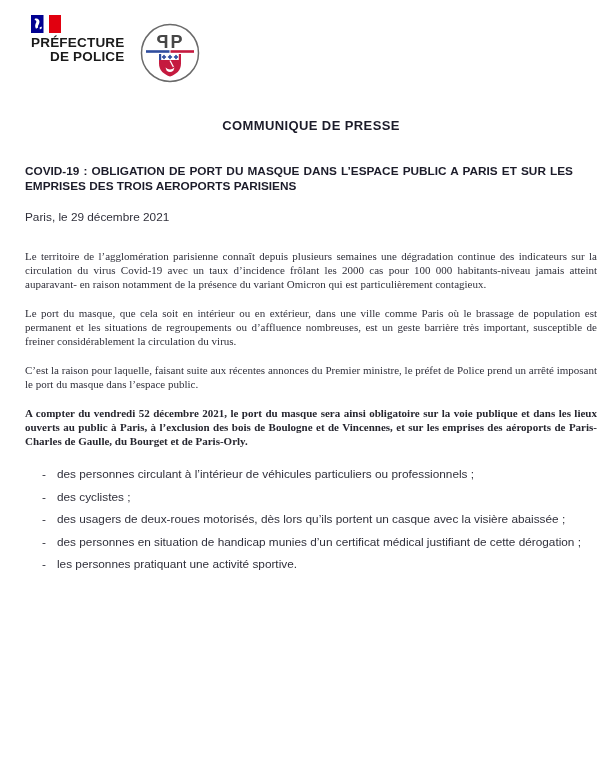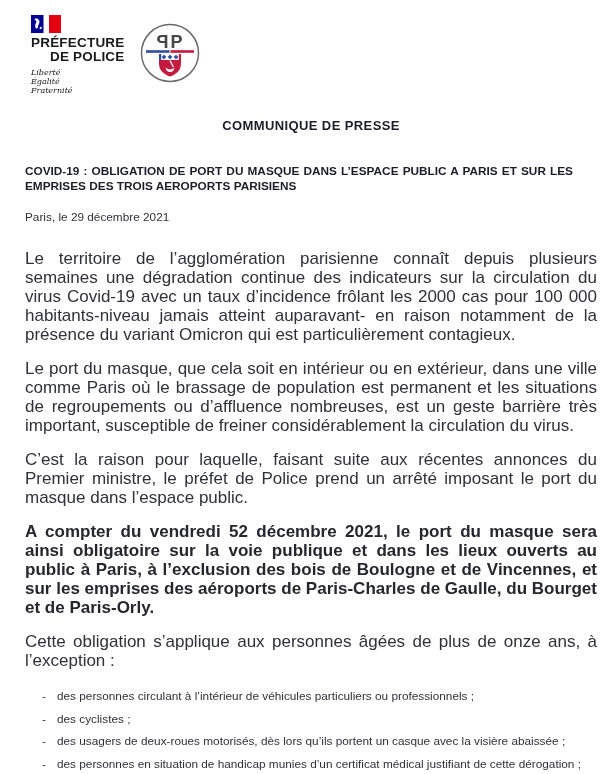--- a/index.html
+++ b/index.html
@@ -15,21 +15,21 @@
   .motto{margin-top:5px;font-family:"DejaVu Serif",serif;font-style:italic;
          font-size:8px;line-height:9px;color:#1a1a1a;}
   .pp-badge{position:absolute;left:139px;top:22px;}
   
   .content{position:absolute;left:25px;right:9px;top:0;}
   .kicker{margin-top:118px;text-align:center;font-weight:700;font-size:13px;
           letter-spacing:.4px;color:#1c1c2a;}
   .title{margin:31px 24px 0 0;font-size:11.8px;font-weight:700;line-height:15.2px;
          text-align:justify;color:#1c1c2a;}
   .dateline{margin-top:16px;font-size:11.8px;color:#30303b;}
-  .para{margin:15px 0 0;font-size:17px;line-height:19px;text-align:justify;}
+  .para{margin:15px 0 0;font-size:11px;line-height:14px;text-align:justify;font-family:Liberation Serif, serif;}
   .para.first{margin-top:25px;}
   .para.bold{font-weight:700;color:#26262f;}
   .bullets{margin:19px 0 0;padding:0;list-style:none;}
   .bullets li{display:flex;margin-bottom:7px;font-size:11.8px;line-height:15.5px;}
   .bullets li:last-child{margin-bottom:0;}
   .mark{flex:0 0 15px;margin-left:17px;}
   .btext{flex:1;text-align:justify;}
 </style>
 </head>
 <body>
@@ -39,25 +39,20 @@
   <div class="gov-logo">
     <svg class="flag" viewBox="0 0 30 18">
       <rect x="0" y="0" width="12.5" height="18" fill="#000091"></rect>
       <path d="M4,3.5 c3,-0.5 5.2,1.6 4.3,4.4 c-0.5,1.7 -1.8,2.7 -1.2,4.6 l-2.1,1.2 c-1.5,-2.6 -0.7,-4.4 0.2,-6.2 c0.6,-1.4 -0.2,-2.6 -1.6,-2.6 z" fill="#ffffff"></path>
       <path d="M8.6,12.6 l1.9,-1.1 0.4,1.8 -2,1.1 z" fill="#ffffff"></path>
       <rect x="18" y="0" width="12" height="18" fill="#e1000f"></rect>
     </svg>
     <div class="agency">
       <div>PRÉFECTURE</div>
       <div>DE POLICE</div>
-    </div>
-    <div class="motto">
-      <div>Liberté</div>
-      <div>Égalité</div>
-      <div>Fraternité</div>
     </div>
   </div>
 
   <svg class="pp-badge" width="62" height="62" viewBox="0 0 62 62">
     <circle cx="31" cy="31" r="28.5" fill="#ffffff" stroke="#6a6a6a" stroke-width="1.5"></circle>
     <text x="-29.5" y="26" transform="scale(-1,1)" font-family="Liberation Sans, sans-serif" font-size="18" font-weight="700" fill="#474747">P</text>
     <text x="31.5" y="26" font-family="Liberation Sans, sans-serif" font-size="18" font-weight="700" fill="#474747">P</text>
     <rect x="7" y="28.2" width="23.5" height="2.6" fill="#2f4d9e"></rect>
     <rect x="31.5" y="28.2" width="23.5" height="2.6" fill="#c51a3f"></rect>
     <path d="M20,32 h22 v9.5 c0,7 -5,11 -11,13 c-6,-2 -11,-6 -11,-13 z" fill="#c51a3f"></path>
@@ -80,21 +75,20 @@
 
   <main class="content">
     <div class="kicker">COMMUNIQUE DE PRESSE</div>
     <h1 class="title">COVID-19 : OBLIGATION DE PORT DU MASQUE DANS L’ESPACE PUBLIC A PARIS ET SUR LES EMPRISES DES TROIS AEROPORTS PARISIENS</h1>
     <div class="dateline">Paris, le 29 décembre 2021</div>
 
     <p class="para first">Le territoire de l’agglomération parisienne connaît depuis plusieurs semaines une dégradation continue des indicateurs sur la circulation du virus Covid-19 avec un taux d’incidence frôlant les 2000 cas pour 100 000 habitants-niveau jamais atteint auparavant- en raison notamment de la présence du variant Omicron qui est particulièrement contagieux.</p>
     <p class="para">Le port du masque, que cela soit en intérieur ou en extérieur, dans une ville comme Paris où le brassage de population est permanent et les situations de regroupements ou d’affluence nombreuses, est un geste barrière très important, susceptible de freiner considérablement la circulation du virus.</p>
     <p class="para">C’est la raison pour laquelle, faisant suite aux récentes annonces du Premier ministre, le préfet de Police prend un arrêté imposant le port du masque dans l’espace public.</p>
     <p class="para bold">A compter du vendredi 52 décembre 2021, le port du masque sera ainsi obligatoire sur la voie publique et dans les lieux ouverts au public à Paris, à l’exclusion des bois de Boulogne et de Vincennes, et sur les emprises des aéroports de Paris-Charles de Gaulle, du Bourget et de Paris-Orly.</p>
-    <p class="para">Cette obligation s’applique aux personnes âgées de plus de onze ans, à l’exception  :</p>
 
     <ul class="bullets">
       <li>
         <span class="mark">-</span>
         <span class="btext">des personnes circulant à l’intérieur de véhicules particuliers ou professionnels ;</span>
       </li>
       <li>
         <span class="mark">-</span>
         <span class="btext">des cyclistes ;</span>
       </li>

